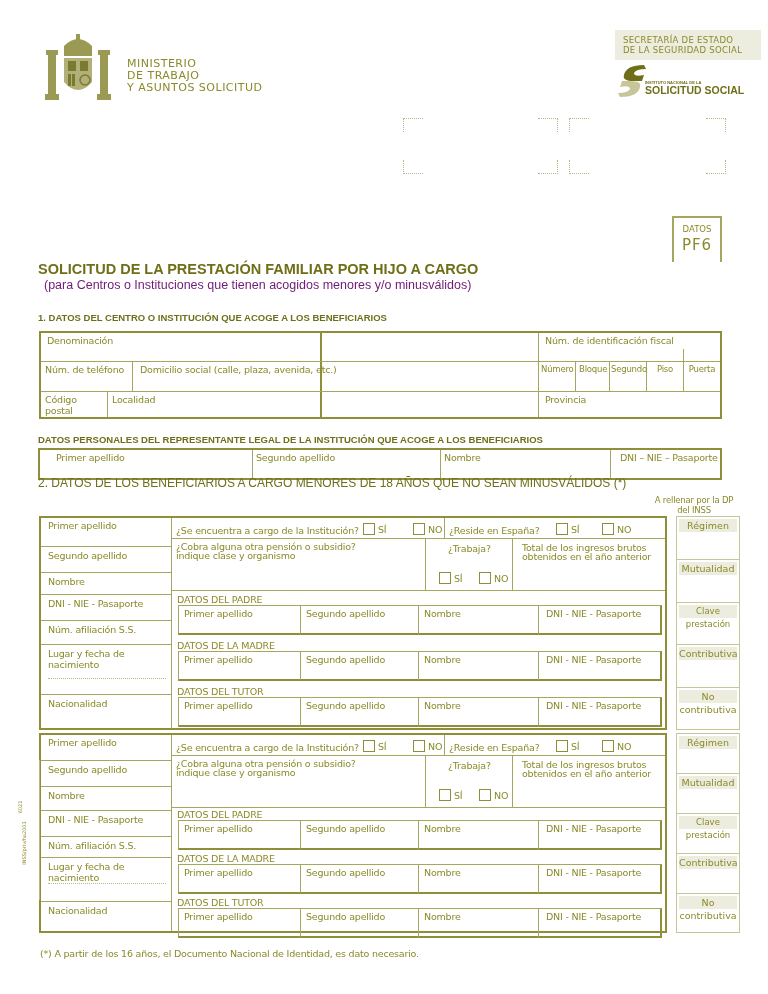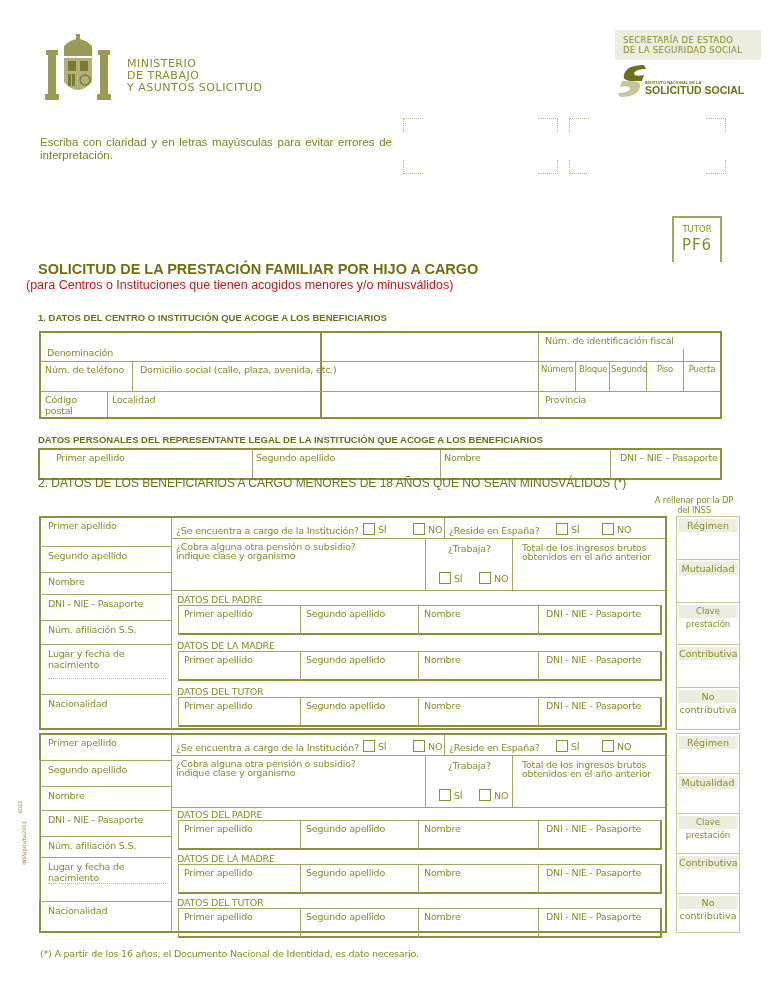--- a/index.html
+++ b/index.html
@@ -56,58 +56,57 @@
     <path d="M28 2 Q10 2 8 12 Q6 18 18 18 L26 18 L28 12 Q18 14 18 10 Q20 6 30 6 Z" fill="#6f6f1a"></path>
     <path d="M4 34 Q22 34 24 24 Q26 18 14 18 L6 18 L4 24 Q14 22 14 26 Q12 30 2 30 Z" fill="#c6c69a"></path>
   </svg>
 </div>
 <div class="abs" style="left:645px;top:80px;">
   <div style="font-size:4px;color:#6f6f1a;font-weight:bold;font-family:'Liberation Sans',sans-serif;">INSTITUTO NACIONAL DE LA</div>
   <div style="font-size:10.5px;color:#6f6f1a;font-weight:bold;font-family:'Liberation Sans',sans-serif;line-height:11px;">SOLICITUD SOCIAL</div>
 </div>
 
 <div class="abs c-sans" style="left:40px;top:136px;width:352px;font-size:11.5px;line-height:13px;color:#7f7f1e;text-align:justify;">
-  <p>Escriba con claridad y en letras mayúsculas para evitar errores de interpretación.</p>
 </div>
 
 <div>
   <div class="corner" style="left:403px;top:118px;border-top-width:1px;border-left-width:1px;"></div>
   <div class="corner" style="left:538px;top:118px;border-top-width:1px;border-right-width:1px;"></div>
   <div class="corner" style="left:403px;top:160px;border-bottom-width:1px;border-left-width:1px;"></div>
   <div class="corner" style="left:538px;top:160px;border-bottom-width:1px;border-right-width:1px;"></div>
 </div>
 <div>
   <div class="corner" style="left:569px;top:118px;border-top-width:1px;border-left-width:1px;"></div>
   <div class="corner" style="left:706px;top:118px;border-top-width:1px;border-right-width:1px;"></div>
   <div class="corner" style="left:569px;top:160px;border-bottom-width:1px;border-left-width:1px;"></div>
   <div class="corner" style="left:706px;top:160px;border-bottom-width:1px;border-right-width:1px;"></div>
 </div>
 
 <div class="abs" style="left:672px;top:216px;width:50px;height:46px;border:2px solid #a6a660;border-bottom:none;text-align:center;">
-  <div style="font-size:8.5px;margin-top:6px;color:#8a8a2a;">TUTOR</div>
+  <div style="font-size:8.5px;margin-top:6px;color:#8a8a2a;">DATOS</div>
   <div style="font-size:15px;color:#8a8a2a;letter-spacing:1px;margin-top:2px;">PF6</div>
 </div>
 
 <div class="abs c-sans" style="left:38px;top:261px;font-size:14.5px;font-weight:bold;color:#6f6f1a;">SOLICITUD DE LA PRESTACIÓN FAMILIAR POR HIJO A CARGO</div>
-<div class="abs c-sans" style="left:26px;top:278px;font-size:12.5px;color:#b91c1c;">(para Centros o Instituciones que tienen acogidos menores y/o minusválidos)</div>
+<div class="abs c-sans" style="left:44px;top:278px;font-size:12.5px;color:#701a75;">(para Centros o Instituciones que tienen acogidos menores y/o minusválidos)</div>
 
 <div class="abs c-sans" style="left:38px;top:312px;font-size:9.5px;font-weight:bold;color:#6f6f1a;">1.  DATOS DEL CENTRO O INSTITUCIÓN QUE ACOGE A LOS BENEFICIARIOS</div>
 <div class="box" style="left:39px;top:331px;width:283px;height:88px;width:283px;"></div>
 <div class="box" style="left:39px;top:331px;width:683px;height:88px;"></div>
 <div class="hl" style="left:41px;top:361px;width:679px;"></div>
 <div class="hl" style="left:41px;top:391px;width:679px;"></div>
 <div class="vl" style="left:538px;top:333px;height:84px;"></div>
 <div class="vl" style="left:132px;top:361px;height:30px;"></div>
 <div class="vl" style="left:107px;top:391px;height:26px;"></div>
 <div class="vl" style="left:575px;top:361px;height:30px;"></div>
 <div class="vl" style="left:609px;top:361px;height:30px;"></div>
 <div class="vl" style="left:646px;top:361px;height:30px;"></div>
 <div class="vl" style="left:683px;top:349px;height:42px;"></div>
 
-<div class="abs lbl" style="left:47px;top:335px;width:480px;height:24px;margin-top:12px;">Denominación</div>
+<div class="abs lbl" style="left:47px;top:335px;width:480px;height:24px;">Denominación</div>
 <div class="abs lbl" style="left:545px;top:335px;width:170px;height:24px;">Núm. de identificación fiscal</div>
 <div class="abs lbl" style="left:45px;top:364px;width:85px;height:26px;">Núm. de teléfono</div>
 <div class="abs lbl" style="left:140px;top:364px;width:395px;height:26px;">Domicilio social (calle, plaza, avenida, etc.)</div>
 <div class="abs lbl" style="left:541px;top:364px;width:34px;height:26px;font-size:8.5px;">Número</div>
 <div class="abs lbl" style="left:579px;top:364px;width:30px;height:26px;font-size:8.5px;">Bloque</div>
 <div class="abs lbl" style="left:611px;top:364px;width:35px;height:26px;font-size:8.5px;">Segundo</div>
 <div class="abs lbl" style="left:647px;top:364px;width:36px;height:26px;font-size:8.5px;text-align:center;">Piso</div>
 <div class="abs lbl" style="left:684px;top:364px;width:36px;height:26px;font-size:8.5px;text-align:center;">Puerta</div>
 <div class="abs lbl" style="left:45px;top:394px;width:62px;height:22px;">Código postal</div>
 <div class="abs lbl" style="left:112px;top:394px;width:420px;height:22px;">Localidad</div>

